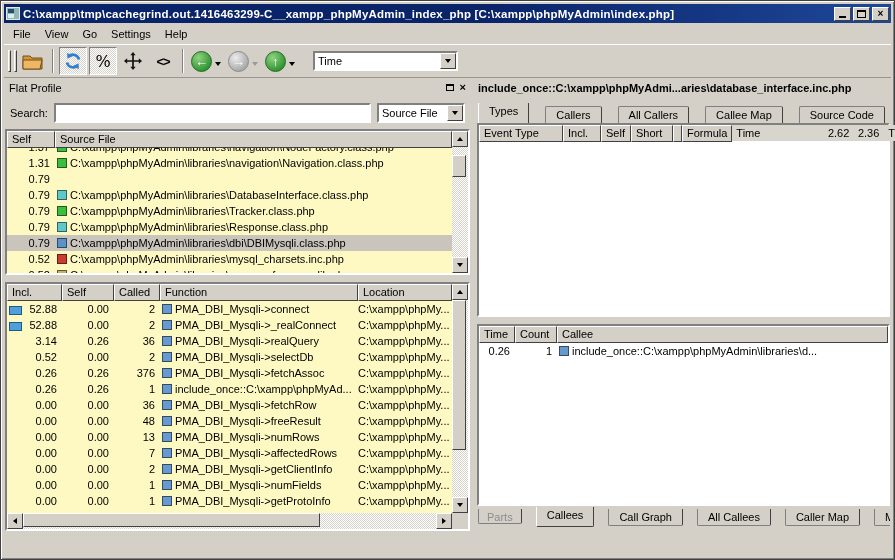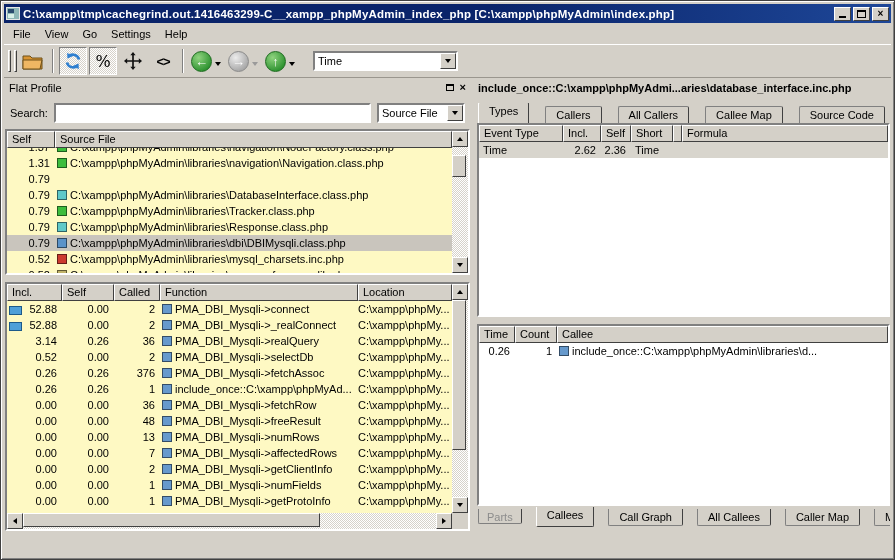--- a/index.html
+++ b/index.html
@@ -129,21 +129,21 @@
 
   
   .detail-title { position:absolute; top:3px; left:2px; right:2px; height:16px;
     font-weight:bold; white-space:nowrap; overflow:hidden; }
   .tabs-top { position:absolute; top:24px; left:2px; right:2px; height:20px;
     display:flex; align-items:flex-end; gap:16px; overflow:hidden; }
   .tab { height:17px; line-height:16px; margin-top:3px; padding:0 10px; background:#d4d0c8;
     border:1px solid #808080; border-bottom:none; border-right-color:#404040;
     border-radius:2px 2px 0 0; position:relative; }
   .tab.active { margin-top:0; height:21px; z-index:3; border-color:#fff #404040 #d4d0c8 #fff; }
-  .types-frame   { position:absolute; top:44px;  left:1px; right:1px; height:194px; display:flex; flex-direction:column; }
+  .types-frame   { position:absolute; top:44px;  left:1px; right:1px; height:194px; display:flex; }
   .callees-frame { position:absolute; top:245px; left:1px; right:1px; height:182px; display:flex; flex-direction:column; }
   .tabs-bottom { position:absolute; top:428px; left:2px; right:1px; height:22px;
     display:flex; align-items:flex-start; gap:14px; overflow:hidden; }
   .btab { height:17px; line-height:16px; margin-top:2px; padding:0 10px; background:#d4d0c8;
     border:1px solid #808080; border-top:none; border-right-color:#404040;
     border-radius:0 0 2px 2px; white-space:nowrap; }
   .btab.active { margin-top:0; height:20px; z-index:3; border-color:#d4d0c8 #404040 #404040 #fff; }
   .btab.disabled { color:#8c8c8c; height:15px; padding:0 8px; }
   .btab.clipped { max-width:54px; overflow:hidden; flex-shrink:1; min-width:0; }
   .tab-scroll { width:15px; height:18px; margin-top:1px; background:#d4d0c8; border:1px solid;

